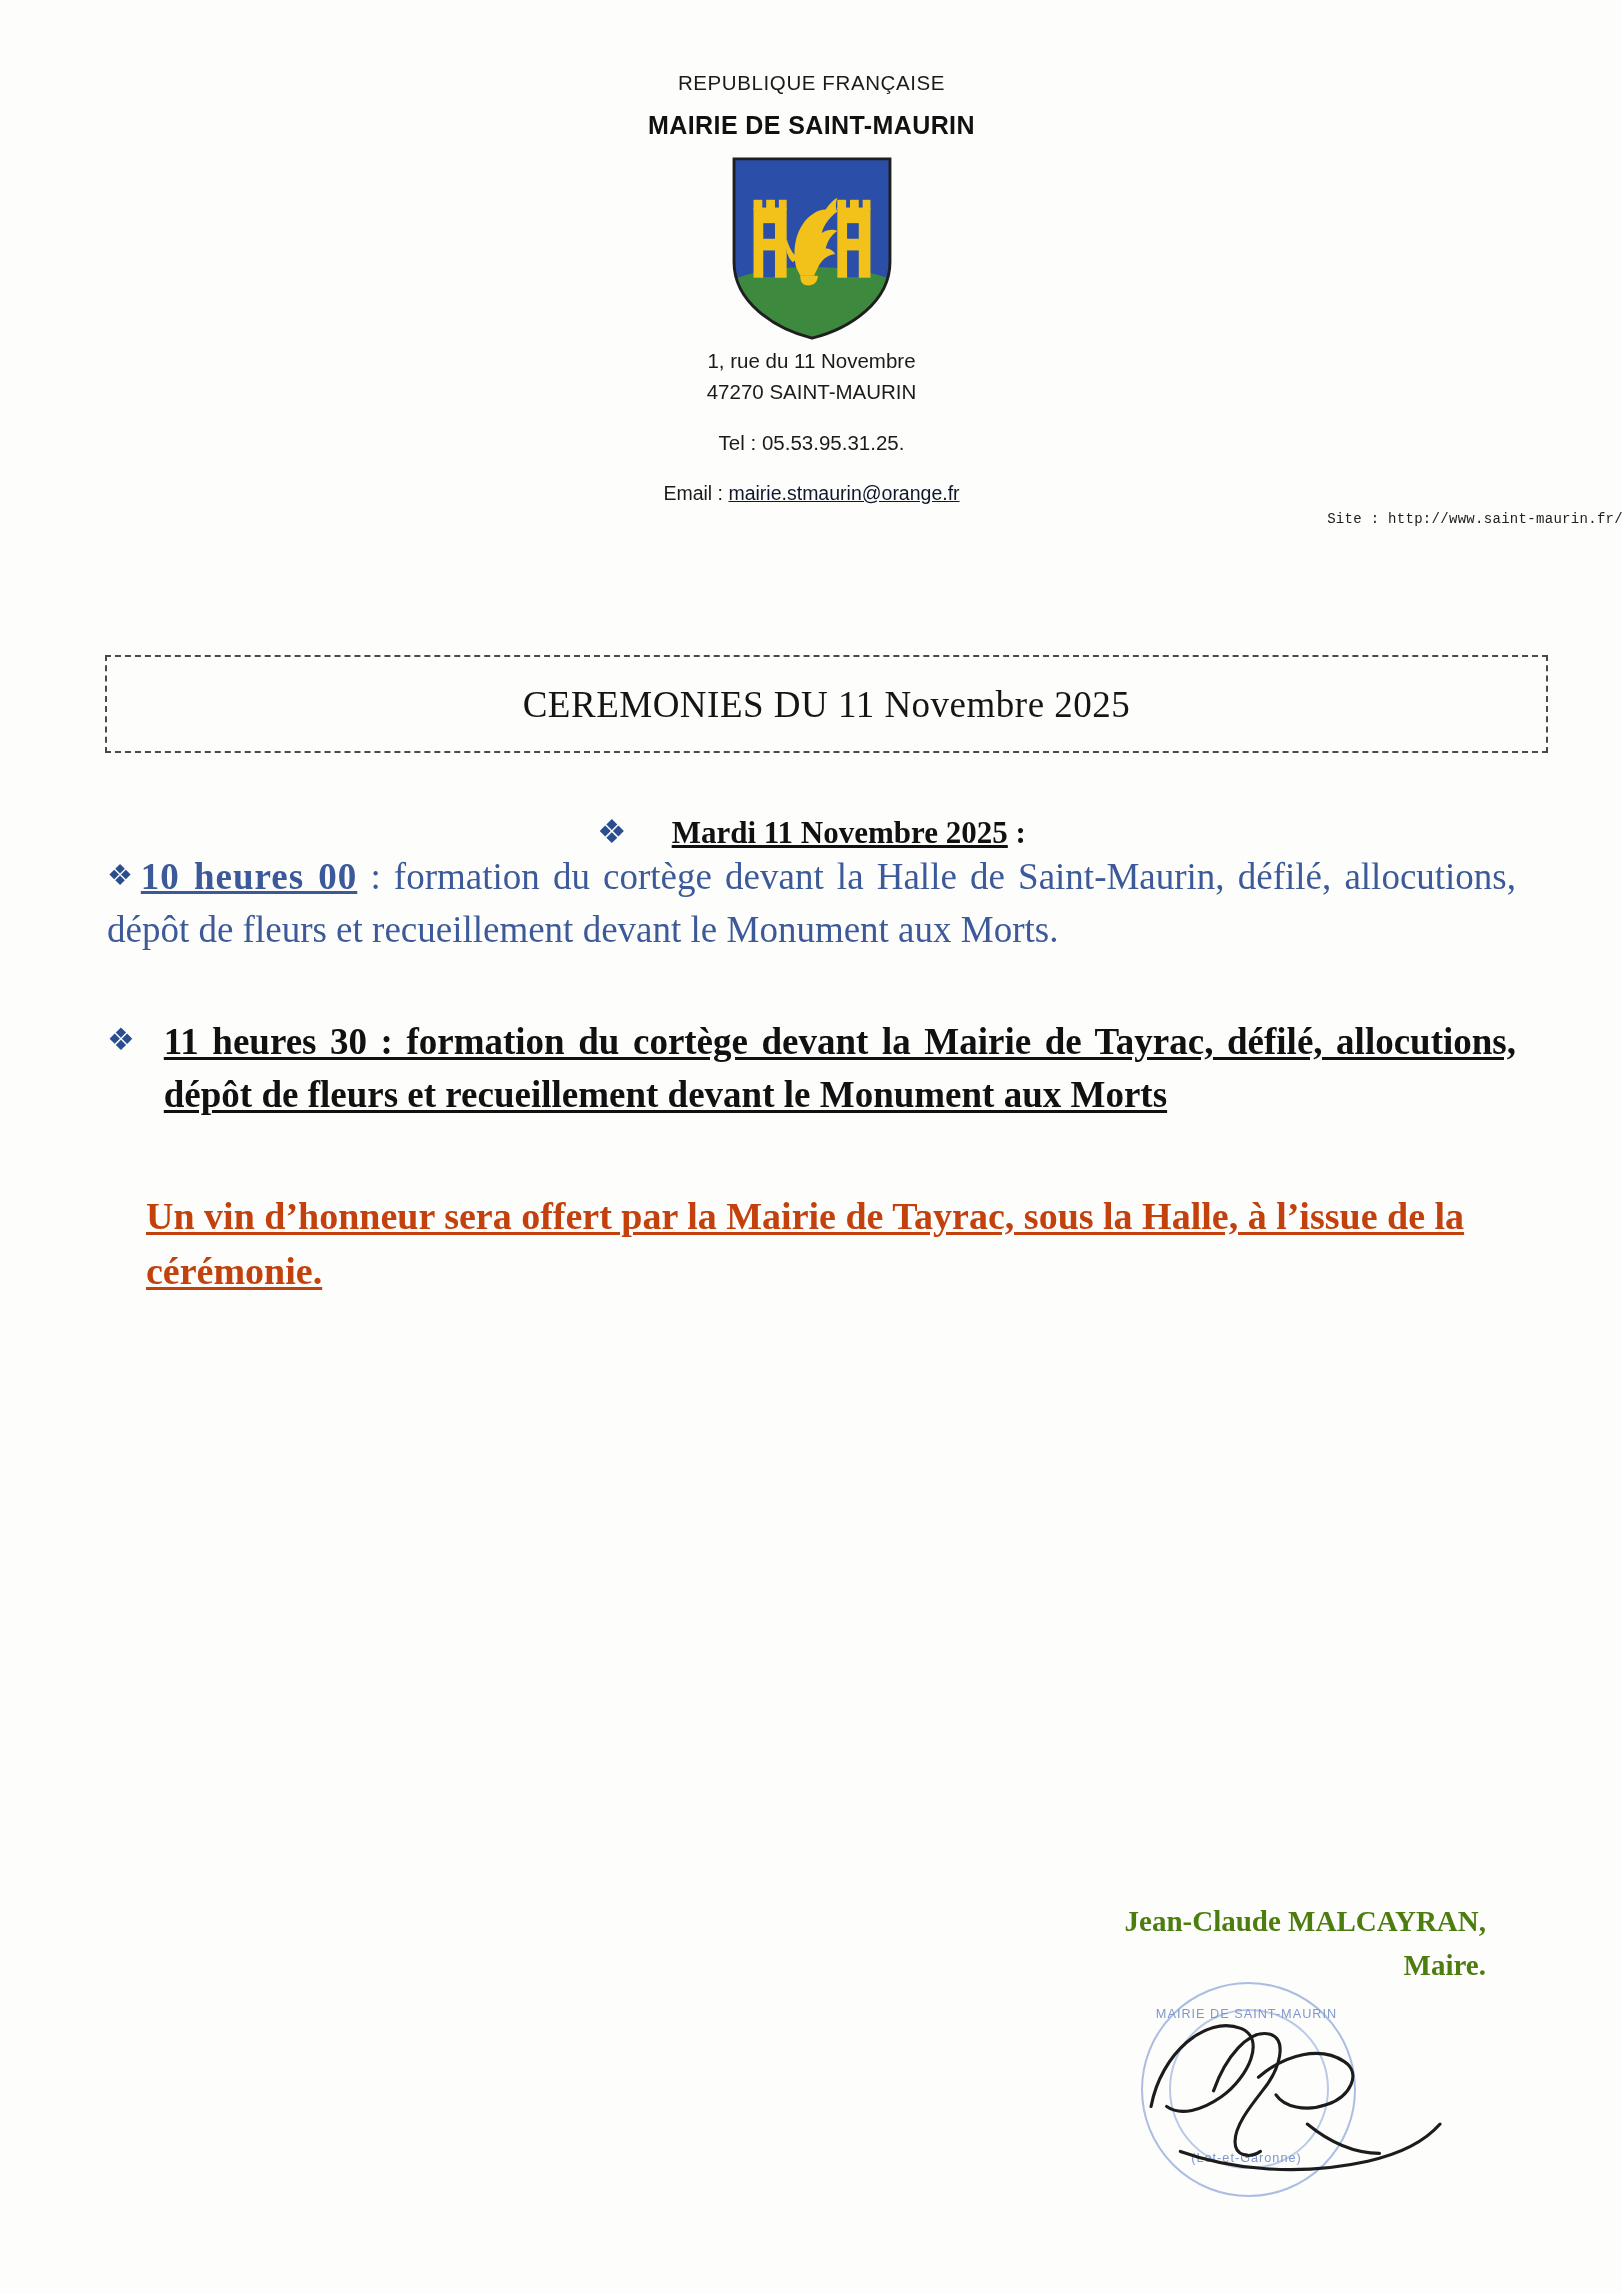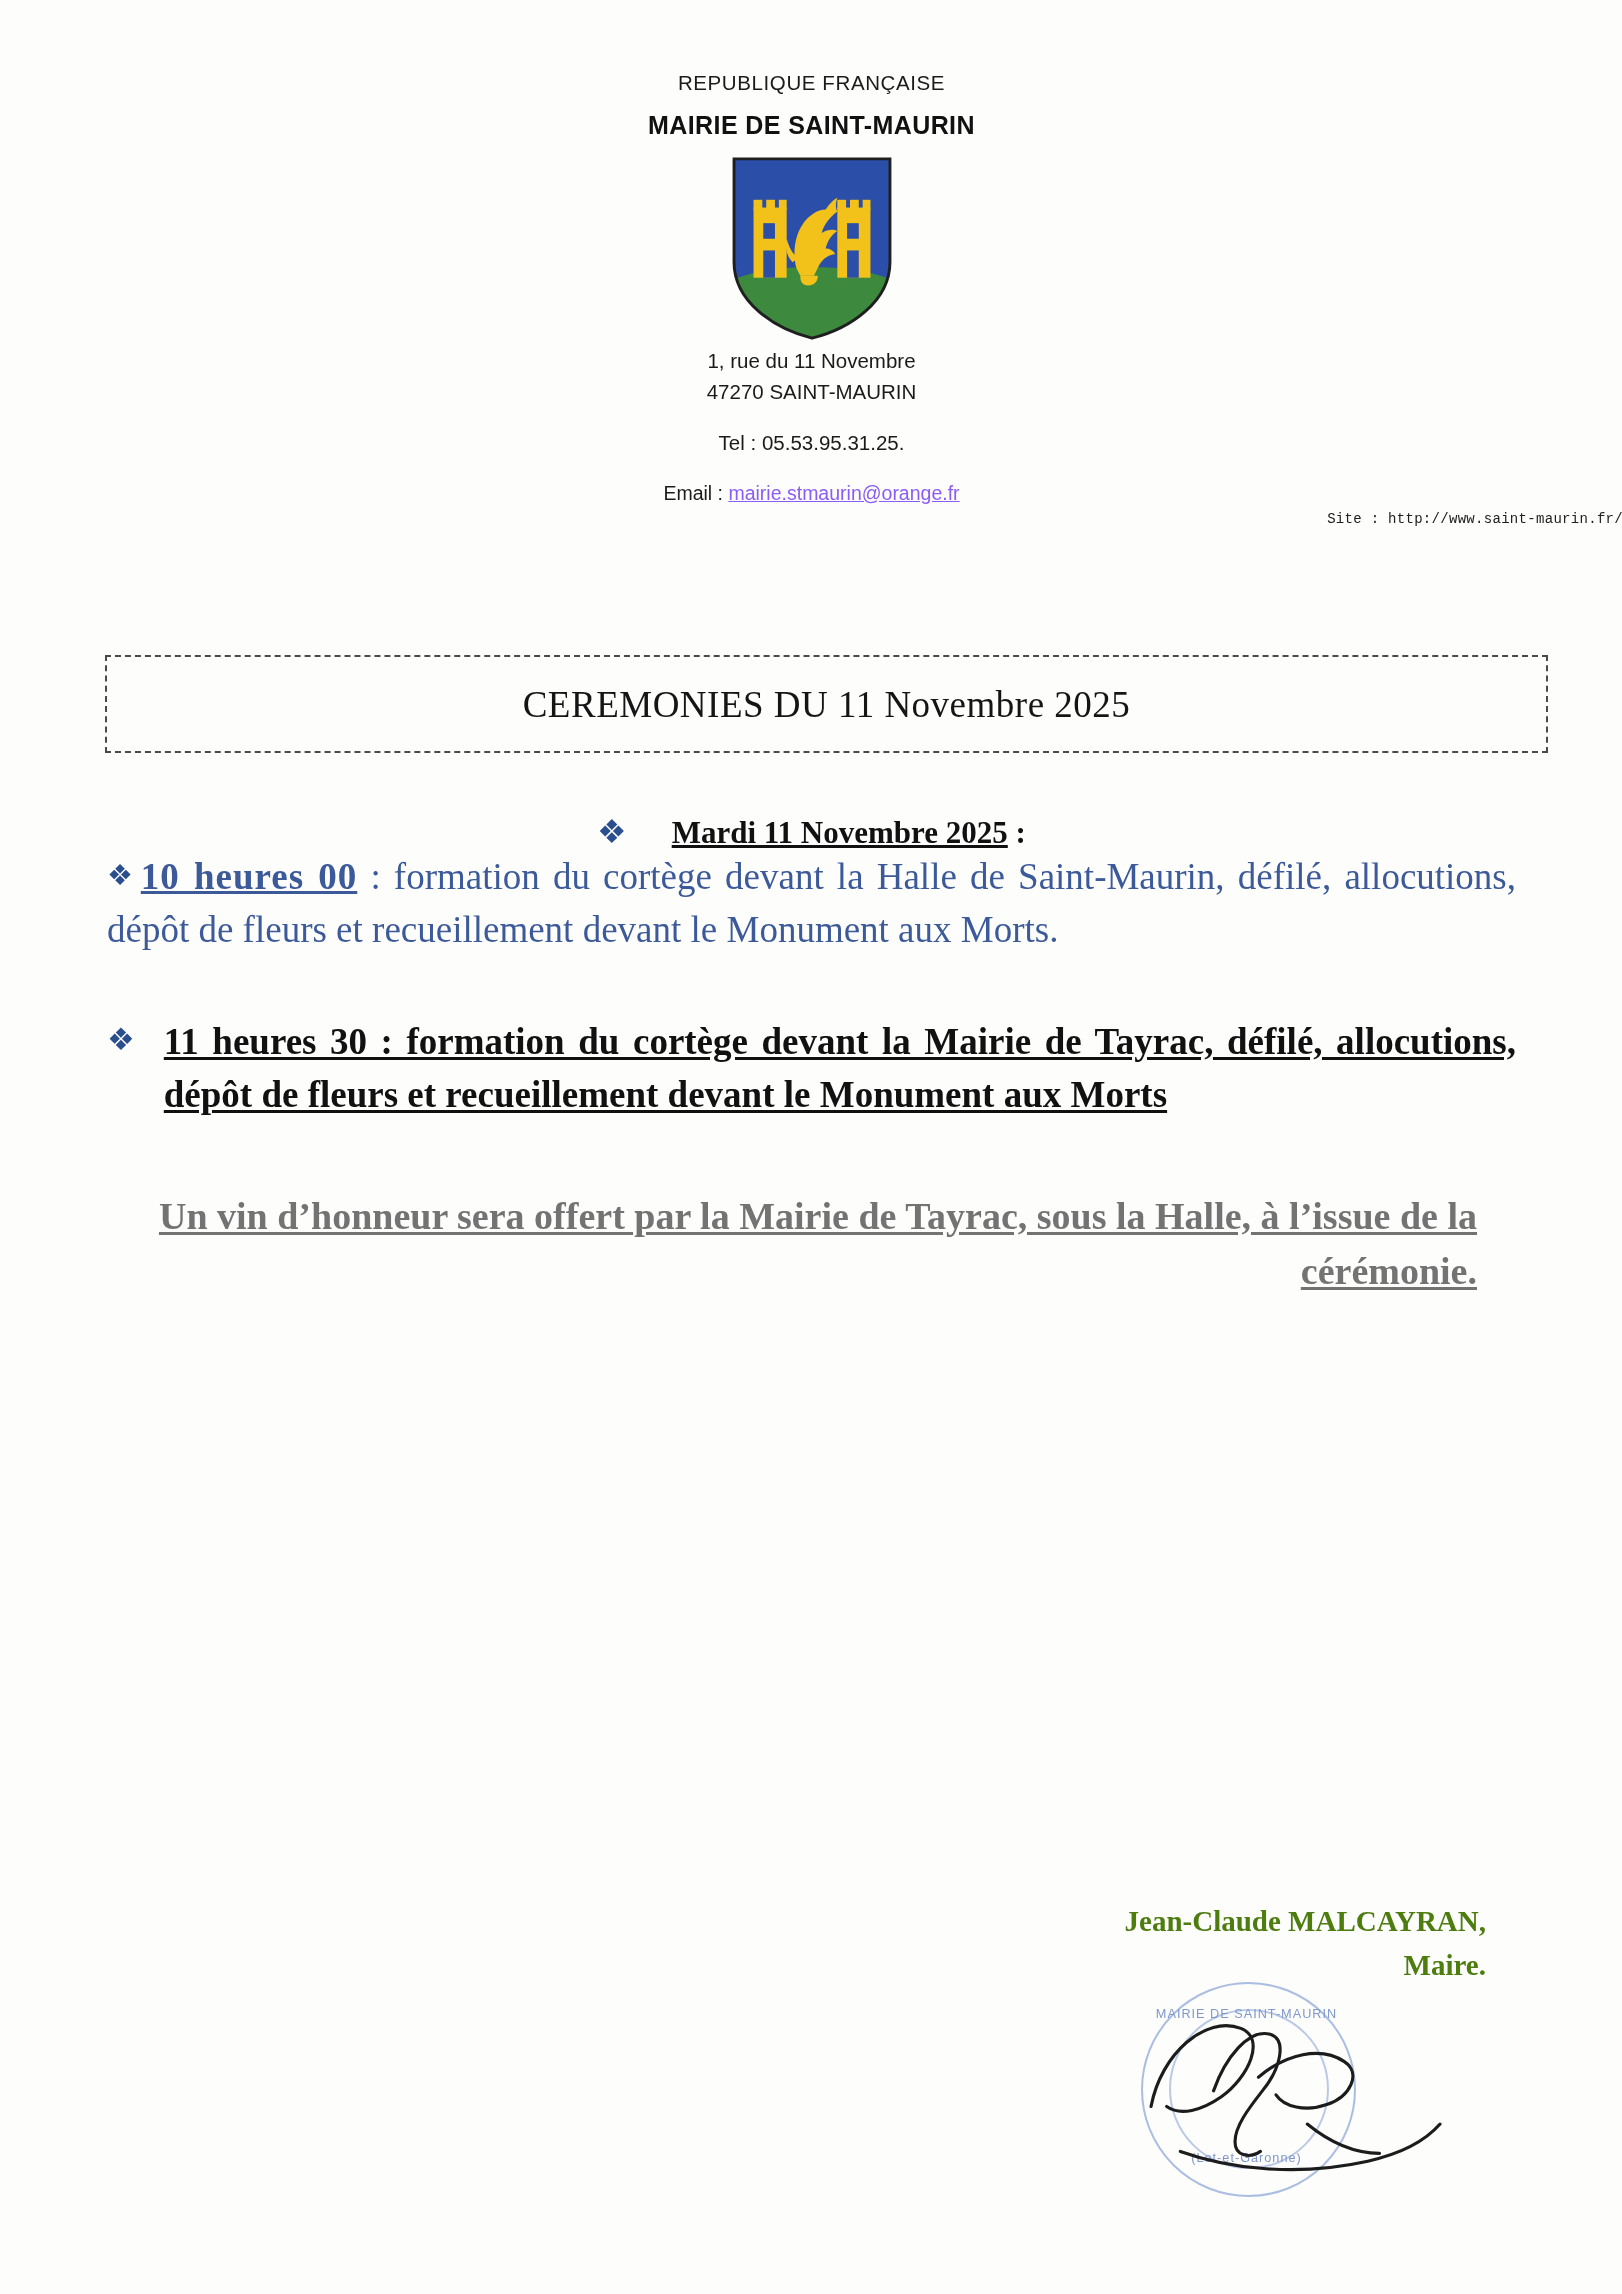--- a/index.html
+++ b/index.html
@@ -67,21 +67,21 @@
     color: #1b1b1b;
     margin-top: 25px;
   }
   .email-line {
     font-family: "Liberation Sans", sans-serif;
     font-size: 19.5px;
     color: #1b1b1b;
     margin-top: 27px;
   }
   .email-link {
-    color: #8b5cf6;
+    color: #0f172a;
     text-decoration: underline;
   }
   .site-line {
     font-family: "Liberation Mono", monospace;
     font-size: 14px;
     color: #202020;
     margin-top: 5.9px;
     letter-spacing: 0.3px;
     text-align: right;
   }
@@ -172,22 +172,22 @@
     font-size: 37px;
     font-weight: bold;
     line-height: 1.42;
     color: #111111;
     text-decoration: underline;
     text-underline-offset: 2.9px;
   }
 
   .para-orange {
     margin: 68px 146px 0 146px;
-    text-align: right;
-    color: #737373;
+    text-align: left;
+    color: #c2410c;
     font-size: 38px;
     font-weight: bold;
     line-height: 1.45;
     text-decoration: underline;
     text-underline-offset: 2.9px;
   }
 
   
   .signature-block {
     position: absolute;

